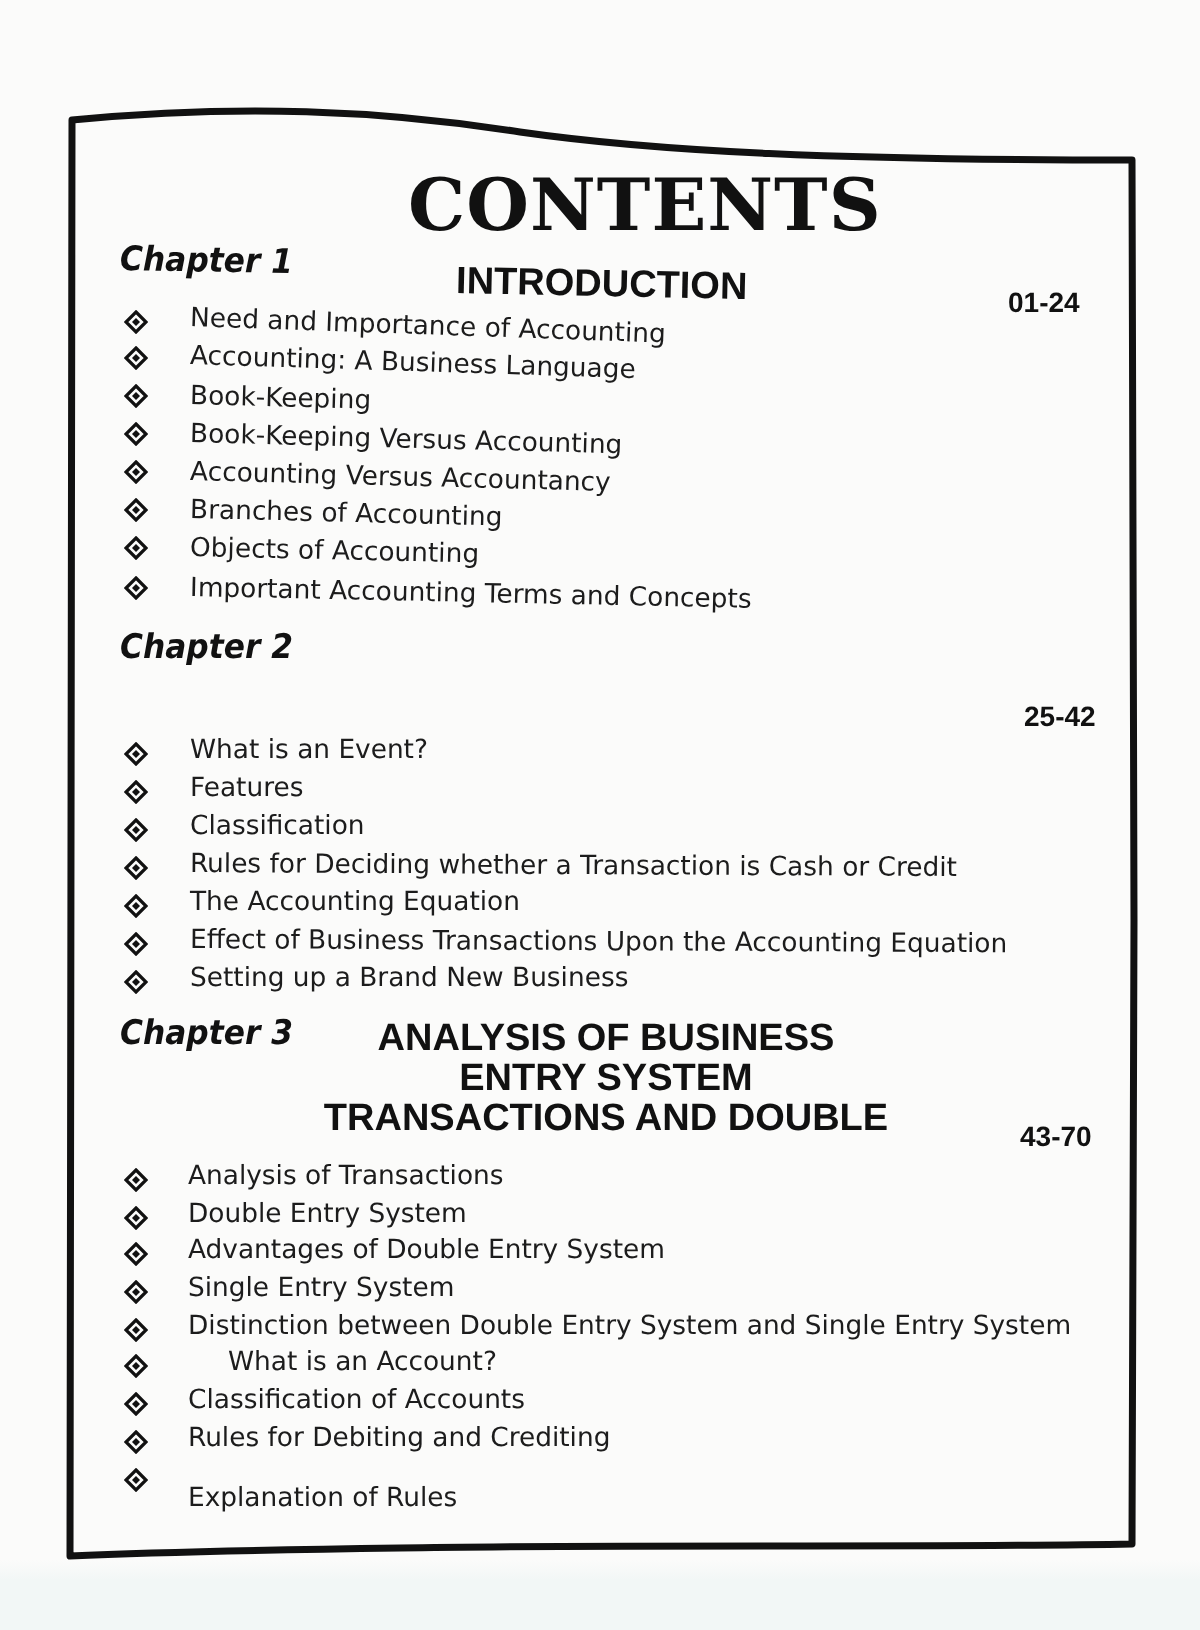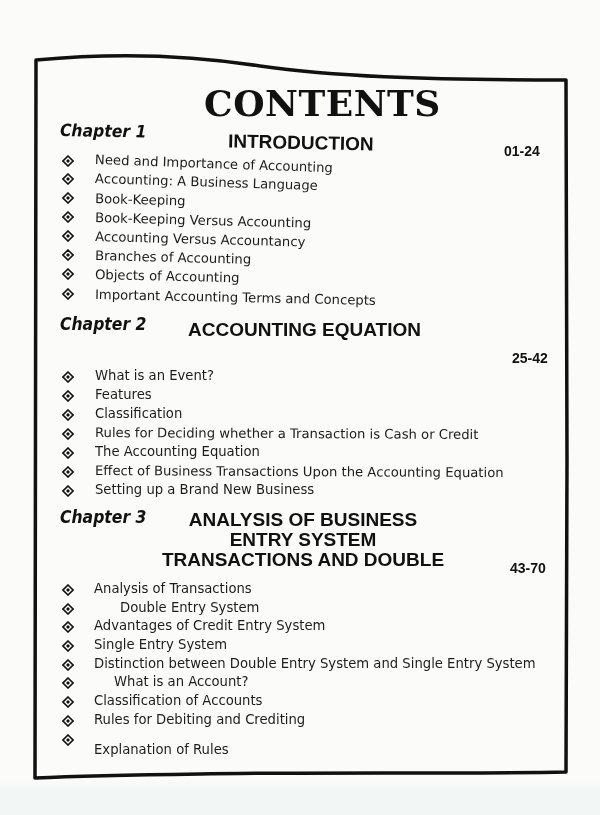--- a/index.html
+++ b/index.html
@@ -116,21 +116,20 @@
       <svg width="12" height="12" viewBox="0 0 12 12">
         <path d="M6 1 L11 6 L6 11 L1 6 Z" fill="none" stroke="#111" stroke-width="1.6"></path>
         <path d="M6 4 L8 6 L6 8 L4 6 Z" fill="#111"></path>
       </svg>
     </div>
   <div class="topic" style="left:95px; top:287px; transform: rotate(1.2deg);">Important Accounting Terms and Concepts</div>
 </div>
 
 <div class="abs chapter-label" style="left:60px; top:314px;">Chapter 2</div>
 <div class="abs chapter-title" style="left:188px; top:320px; width:232px;">
-  <div>ACCOUNTING EQUATION</div>
 </div>
 <div class="abs page-range" style="left:512px; top:350px;">25-42</div>
 
 <div>
   <div class="bullet" style="top:371px;">
       <svg width="12" height="12" viewBox="0 0 12 12">
         <path d="M6 1 L11 6 L6 11 L1 6 Z" fill="none" stroke="#111" stroke-width="1.6"></path>
         <path d="M6 4 L8 6 L6 8 L4 6 Z" fill="#111"></path>
       </svg>
     </div>
@@ -201,29 +200,29 @@
       </svg>
     </div>
   <div class="topic" style="left:94px; top:581px;">Analysis of Transactions</div>
 
   <div class="bullet" style="top:603px;">
       <svg width="12" height="12" viewBox="0 0 12 12">
         <path d="M6 1 L11 6 L6 11 L1 6 Z" fill="none" stroke="#111" stroke-width="1.6"></path>
         <path d="M6 4 L8 6 L6 8 L4 6 Z" fill="#111"></path>
       </svg>
     </div>
-  <div class="topic" style="left:94px; top:600px;margin-left:26px;">Double Entry System</div>
+  <div class="topic" style="left:94px; top:600px;">Double Entry System</div>
 
   <div class="bullet" style="top:621px;">
       <svg width="12" height="12" viewBox="0 0 12 12">
         <path d="M6 1 L11 6 L6 11 L1 6 Z" fill="none" stroke="#111" stroke-width="1.6"></path>
         <path d="M6 4 L8 6 L6 8 L4 6 Z" fill="#111"></path>
       </svg>
     </div>
-  <div class="topic" style="left:94px; top:618px;">Advantages of Credit Entry System</div>
+  <div class="topic" style="left:94px; top:618px;">Advantages of Double Entry System</div>
 
   <div class="bullet" style="top:640px;">
       <svg width="12" height="12" viewBox="0 0 12 12">
         <path d="M6 1 L11 6 L6 11 L1 6 Z" fill="none" stroke="#111" stroke-width="1.6"></path>
         <path d="M6 4 L8 6 L6 8 L4 6 Z" fill="#111"></path>
       </svg>
     </div>
   <div class="topic" style="left:94px; top:637px;">Single Entry System</div>
 
   <div class="bullet" style="top:659px;">

